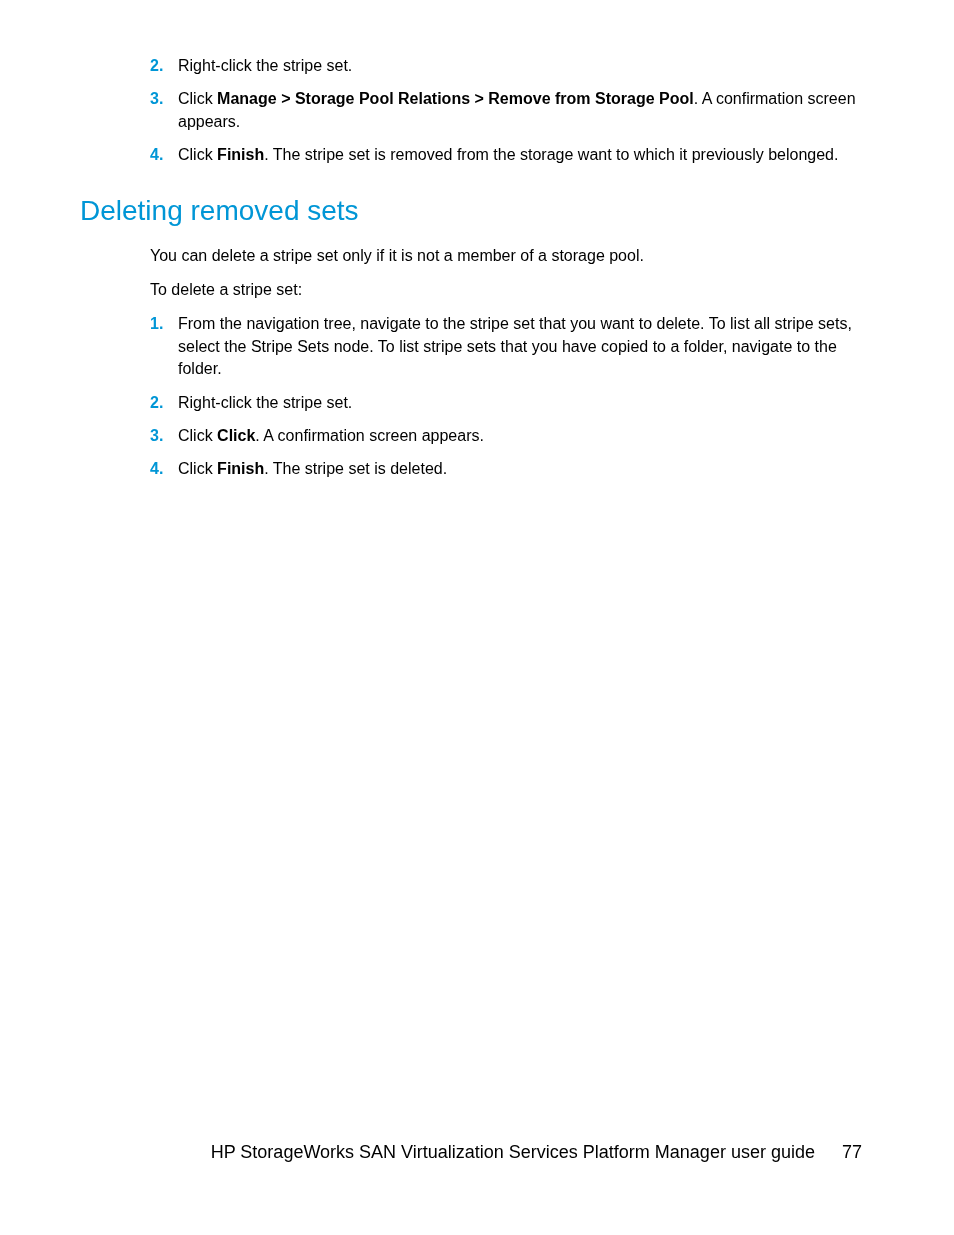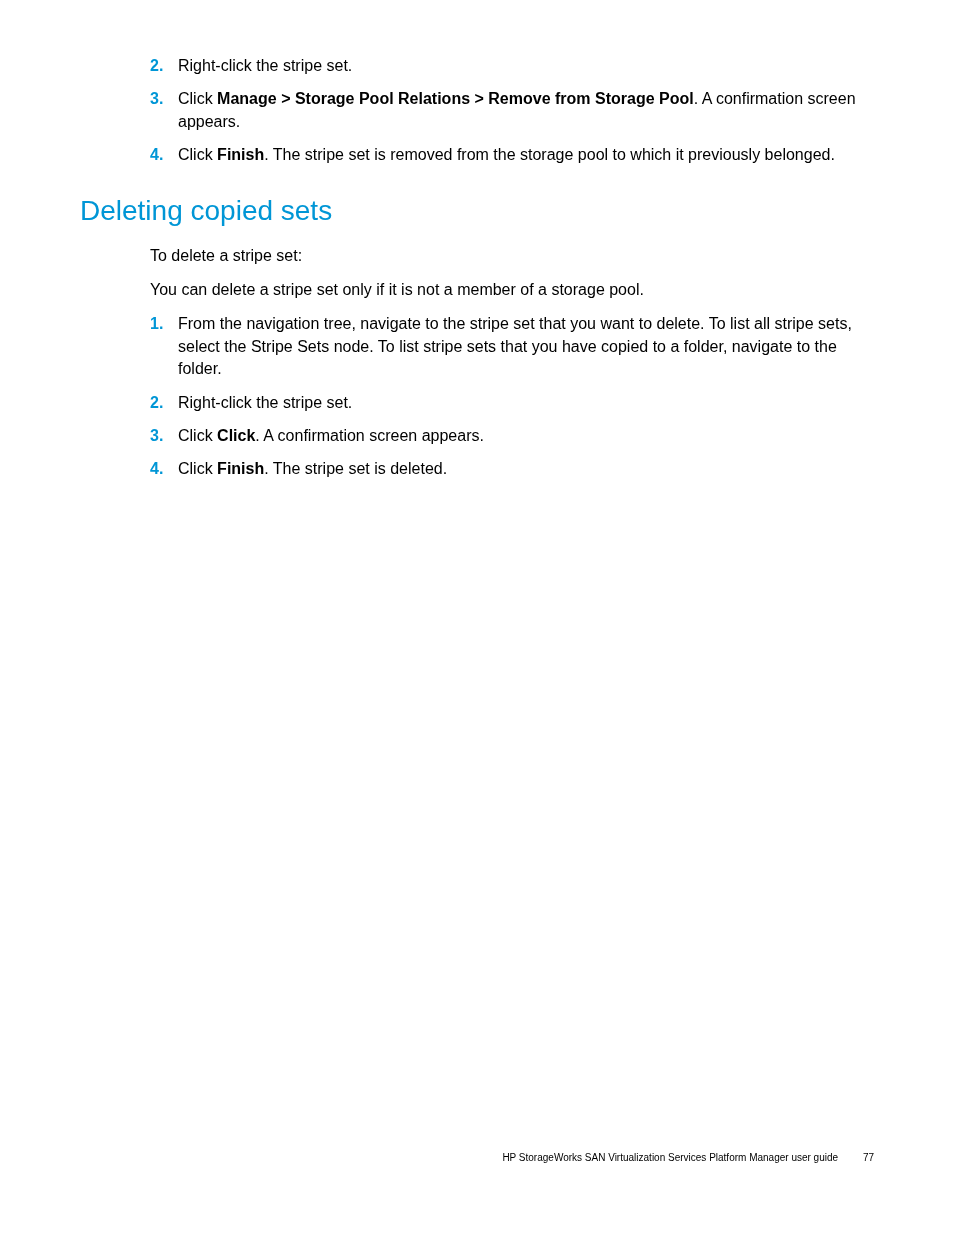--- a/index.html
+++ b/index.html
@@ -60,22 +60,22 @@
     }
     .body-para {
       margin-left: 70px;
       margin-bottom: 12px;
       line-height: 1.4;
     }
     .bold { font-weight: bold; text-align: center; }
     .footer {
       position: absolute;
       bottom: 72px;
-      right: 80px;
-      font-size: 10px;
+      right: 92px;
+      font-size: 18px;
     }
     .footer .page-num {
       margin-left: 22px;
     }
   </style>
 </head>
 <body>
 
 <div class="page">
 
@@ -83,28 +83,28 @@
     <li>
       <span class="num">2.</span>
       <span>Right-click the stripe set.</span>
     </li>
     <li>
       <span class="num">3.</span>
       <span>Click </span><span class="bold">Manage &gt; Storage Pool Relations &gt; Remove from Storage Pool</span><span>. A confirmation screen appears.</span>
     </li>
     <li>
       <span class="num">4.</span>
-      <span>Click </span><span class="bold">Finish</span><span>. The stripe set is removed from the storage pool to which it previously belonged.</span>
+      <span>Click </span><span class="bold">Finish</span><span>. The stripe set is removed from the storage want to which it previously belonged.</span>
     </li>
   </ol>
 
-  <h2 class="section-heading">Deleting copied sets</h2>
+  <h2 class="section-heading">Deleting removed sets</h2>
 
+  <p class="body-para">You can delete a stripe set only if it is not a member of a storage pool.</p>
   <p class="body-para">To delete a stripe set:</p>
-  <p class="body-para">You can delete a stripe set only if it is not a member of a storage pool.</p>
 
   <ol class="ol-new">
     <li>
       <span class="num">1.</span>
       <span>From the navigation tree, navigate to the stripe set that you want to delete. To list all stripe sets, select the Stripe Sets node. To list stripe sets that you have copied to a folder, navigate to the folder.</span>
     </li>
     <li>
       <span class="num">2.</span>
       <span>Right-click the stripe set.</span>
     </li>

